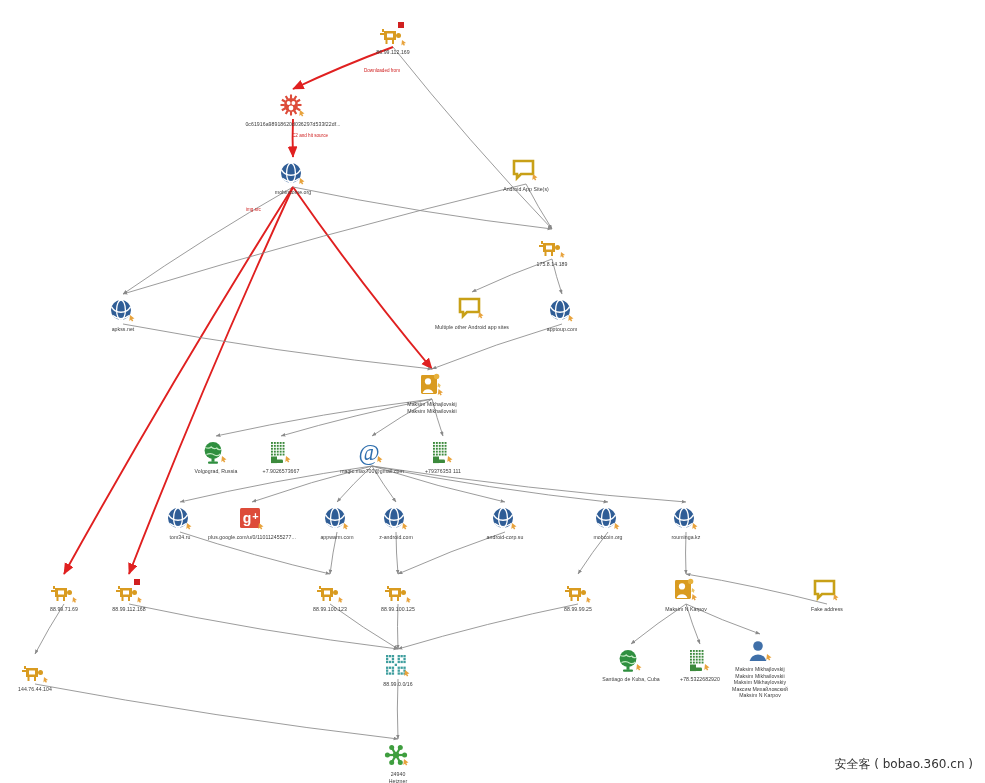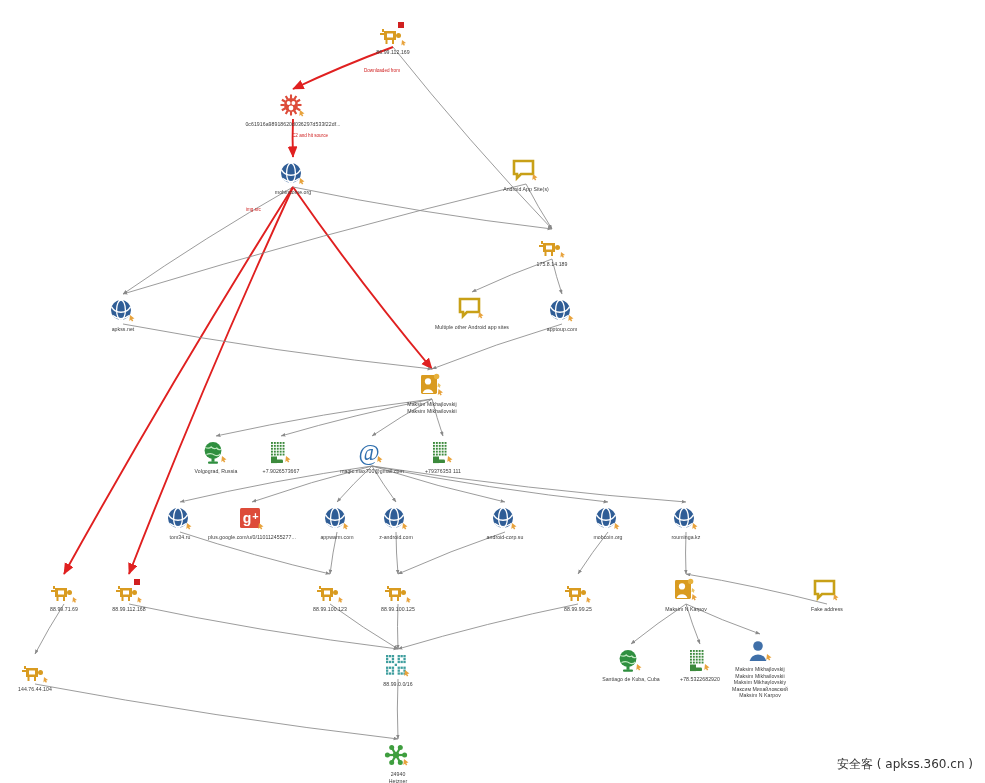--- a/index.html
+++ b/index.html
@@ -584,13 +584,13 @@
 Hetzner</div>
       </div>
     </div>
   <div id="edge-label-layer">
       <div class="edge-label" style="left: 364px; top: 68px;">Downloaded from</div>
       <div class="edge-label" style="left: 292px; top: 133px;">C2 and hit source</div>
       <div class="edge-label" style="left: 246px; top: 207px;">img.src</div>
     </div>
 </div>
 
-<div class="watermark">安全客 ( apkss.360.cn )</div>
+<div class="watermark">安全客 ( bobao.360.cn )</div>
 
 </body></html>

